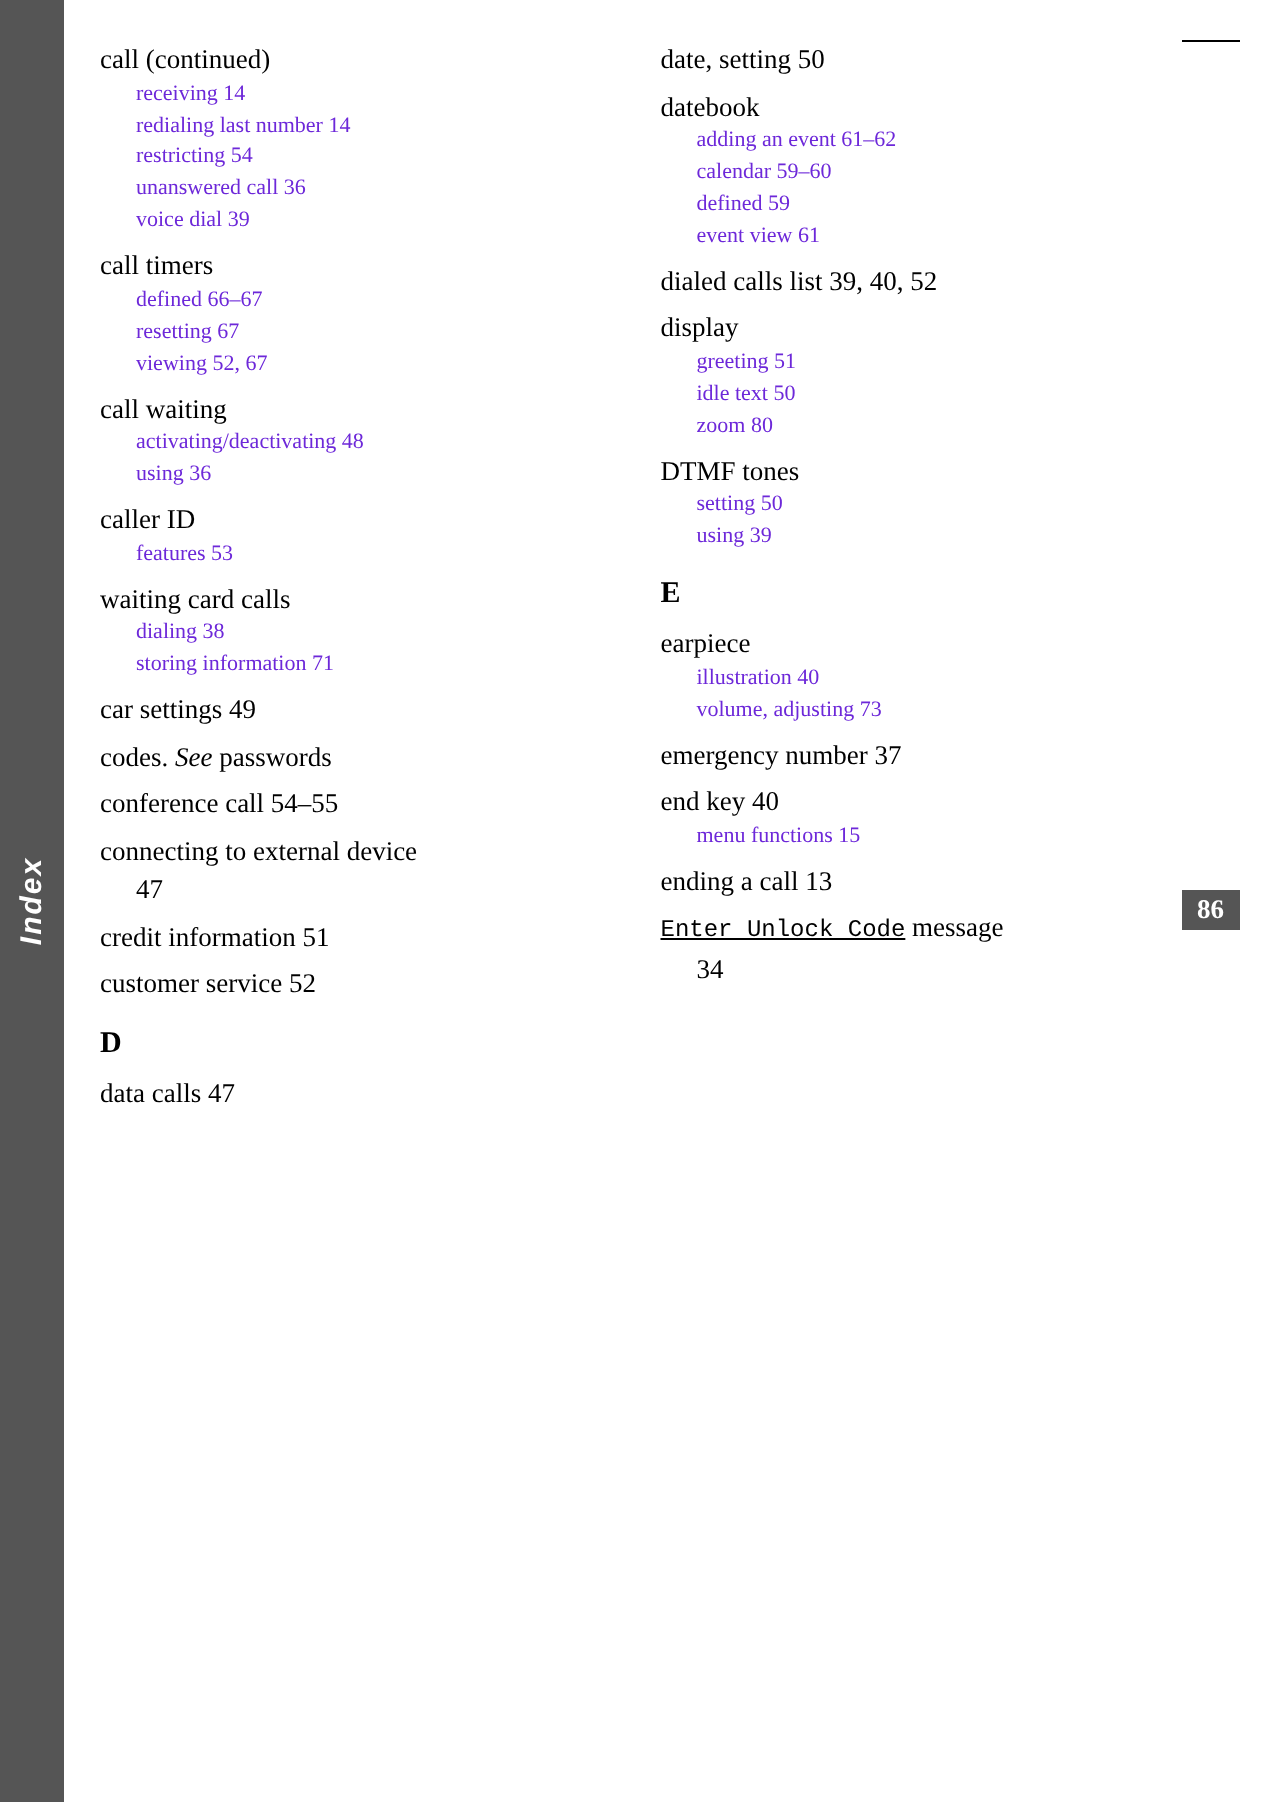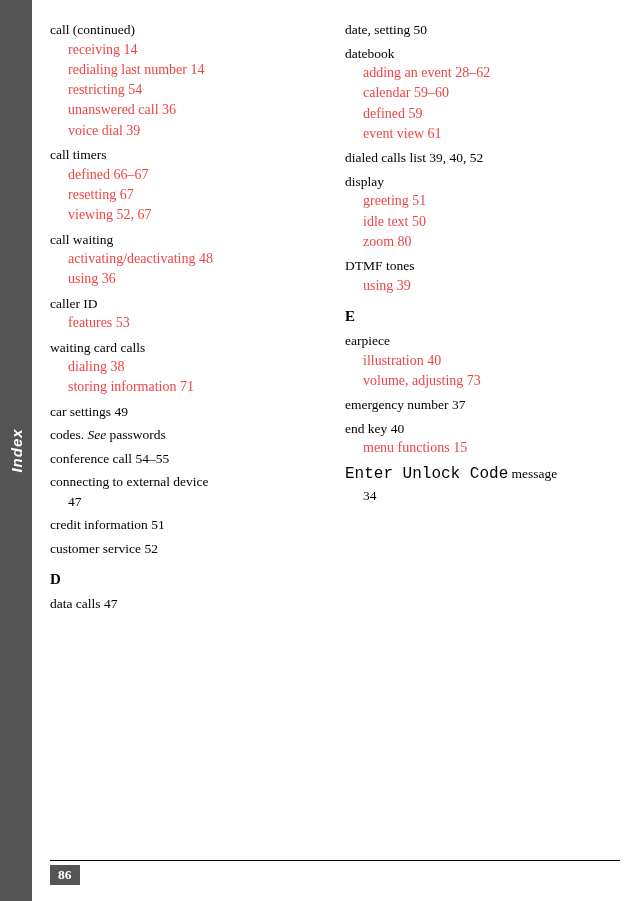--- a/index.html
+++ b/index.html
@@ -31,21 +31,21 @@
       font-weight: bold;
       font-style: italic;
       transform: rotate(-90deg);
       white-space: nowrap;
       letter-spacing: 1px;
     }
 
     .main-content {
       flex: 1;
       display: flex;
-      flex-direction: column;
+      flex-direction: row;
       padding: 20px 18px 16px 18px;
     }
 
     .columns {
       display: flex;
       flex: 1;
       gap: 20px;
     }
 
     .left-col {
@@ -64,22 +64,22 @@
 
     .entry-title {
       font-size: 13.5px;
       font-weight: normal;
       color: #000;
       line-height: 1.45;
     }
 
     .sub-entry {
       padding-left: 18px;
-      font-size: 14px;
-      color: #ef4444;
+      font-size: 11px;
+      color: #6d28d9;
       line-height: 1.45;
     }
 
     .section-letter {
       font-size: 15px;
       font-weight: bold;
       margin-top: 10px;
       margin-bottom: 4px;
       line-height: 1.4;
     }
@@ -95,21 +95,22 @@
     .page-number {
       font-size: 13.5px;
       font-weight: bold;
       color: #fff;
       background: #555555;
       padding: 2px 8px;
     }
 
     .monospace-text {
       font-family: Courier New, Courier, monospace;
-      font-size: 16px;
+      font-size: 12px;
+      text-decoration: underline;
     }
 
     .indent-wrap {
       padding-left: 18px;
     }
   </style>
 </head>
 <body>
 
 <div class="sidebar">
@@ -189,39 +190,40 @@
     </div>
 
     <div class="right-col">
 
       <div class="entry">
         <div class="entry-title">date, setting  50</div>
       </div>
 
       <div class="entry">
         <div class="entry-title">datebook</div>
-        <div class="sub-entry">adding an event  28–62</div>
+        <div class="sub-entry">adding an event  61–62</div>
         <div class="sub-entry">calendar  59–60</div>
         <div class="sub-entry">defined  59</div>
         <div class="sub-entry">event view  61</div>
       </div>
 
       <div class="entry">
         <div class="entry-title">dialed calls list  39, 40, 52</div>
       </div>
 
       <div class="entry">
         <div class="entry-title">display</div>
         <div class="sub-entry">greeting  51</div>
         <div class="sub-entry">idle text  50</div>
         <div class="sub-entry">zoom  80</div>
       </div>
 
       <div class="entry">
         <div class="entry-title">DTMF tones</div>
+        <div class="sub-entry">setting  50</div>
         <div class="sub-entry">using  39</div>
       </div>
 
       <div style="margin-top: 10px;">
         <div class="section-letter">E</div>
 
         <div class="entry">
           <div class="entry-title">earpiece</div>
           <div class="sub-entry">illustration  40</div>
           <div class="sub-entry">volume, adjusting  73</div>
@@ -229,20 +231,23 @@
 
         <div class="entry">
           <div class="entry-title">emergency number  37</div>
         </div>
 
         <div class="entry">
           <div class="entry-title">end key  40</div>
           <div class="sub-entry">menu functions  15</div>
         </div>
 
+        <div class="entry">
+          <div class="entry-title">ending a call  13</div>
+        </div>
 
         <div class="entry">
           <div class="entry-title"><span class="monospace-text">Enter Unlock Code</span> message</div>
           <div class="indent-wrap">
             <div class="entry-title">34</div>
           </div>
         </div>
 
       </div>
 

